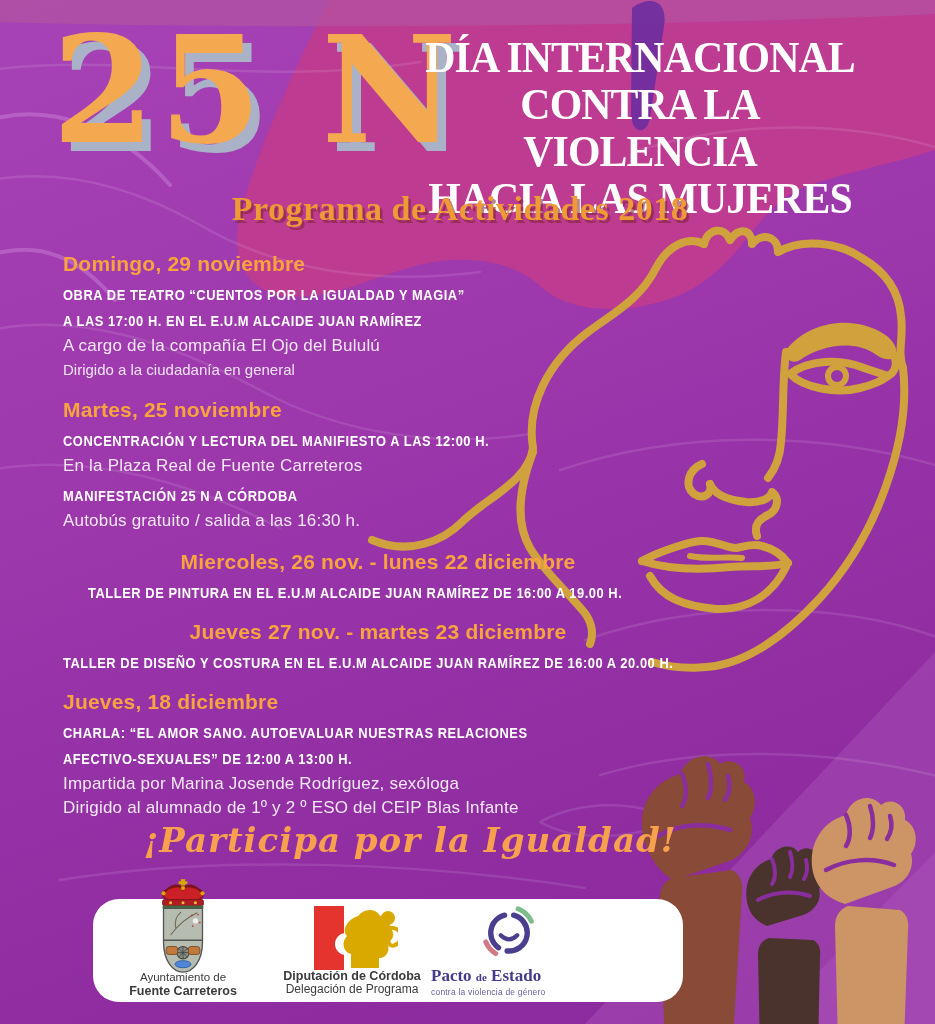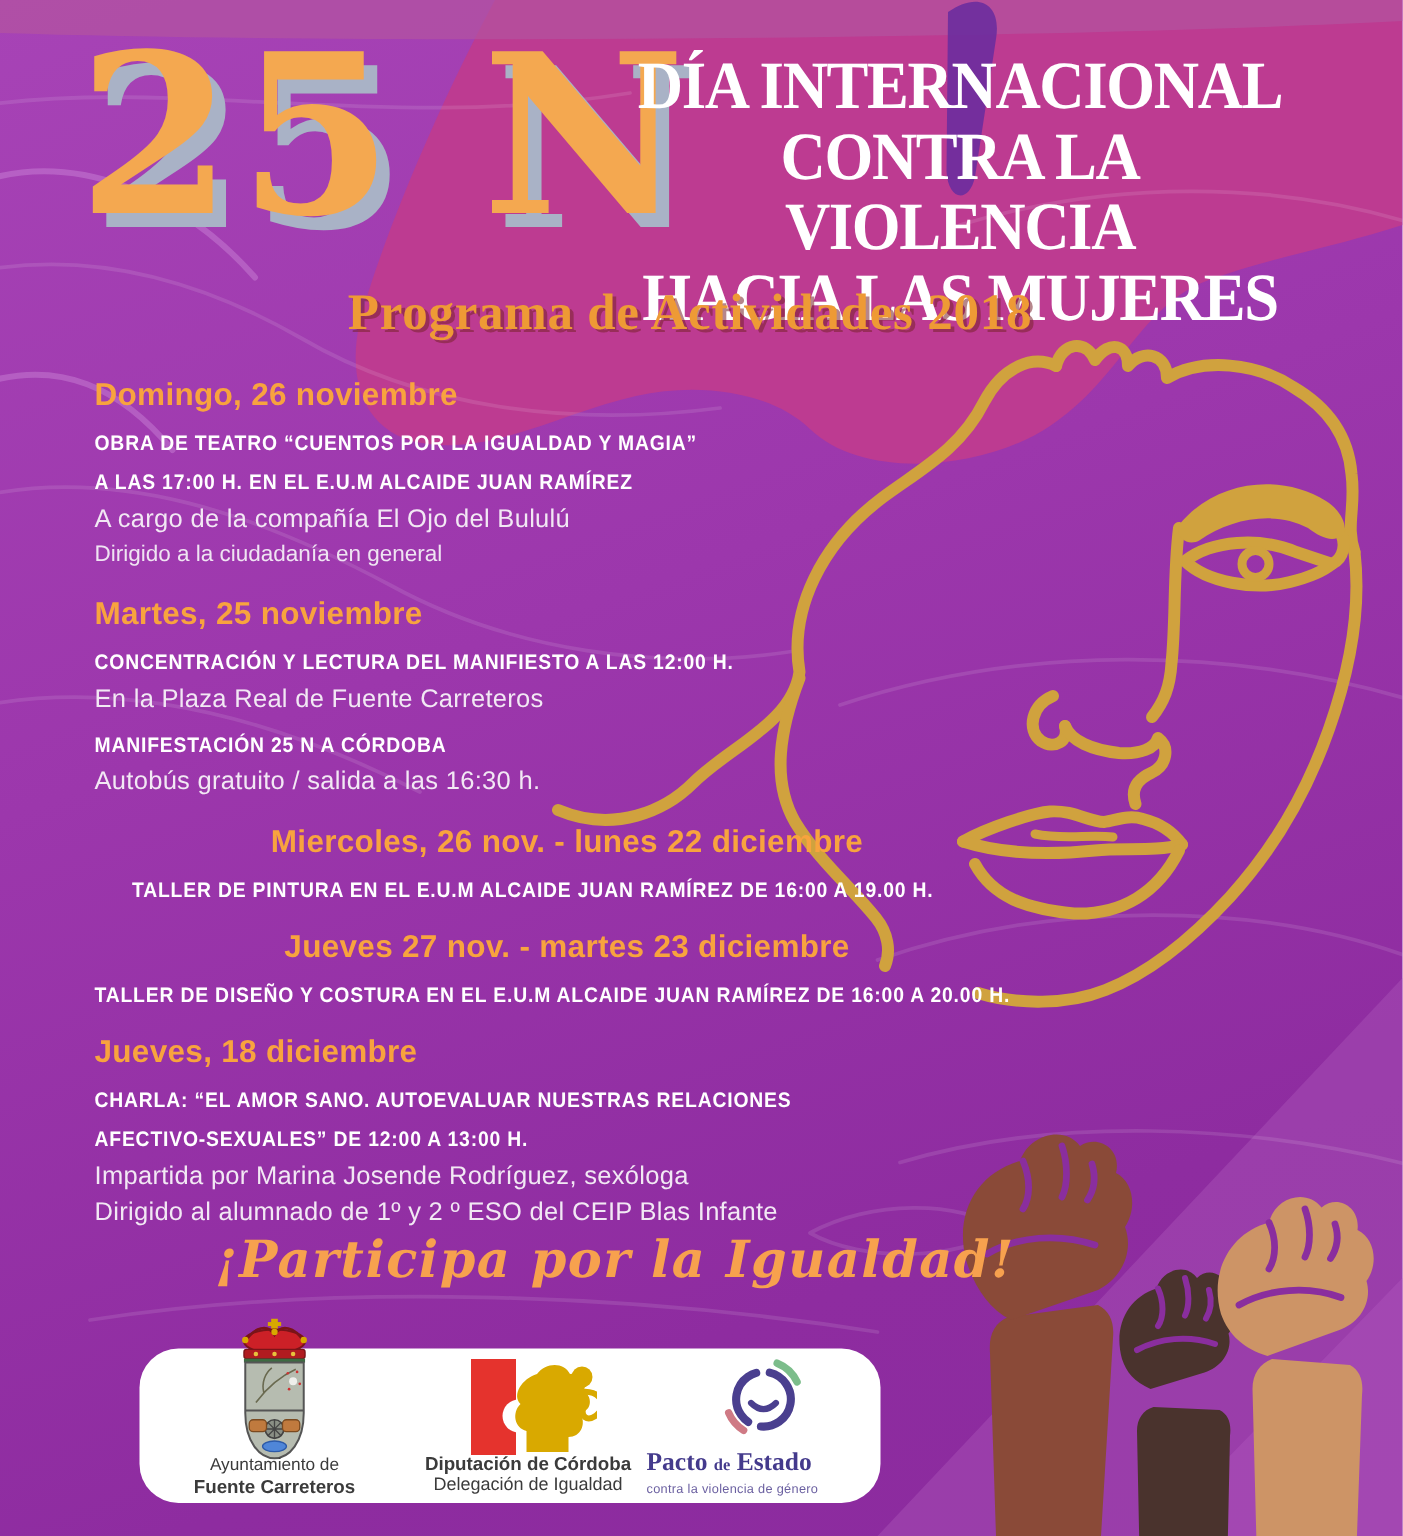--- a/index.html
+++ b/index.html
@@ -49,21 +49,21 @@
 
   
   .cta{
     position:absolute;left:110px;top:820px;width:600px;text-align:center;
     font-family:"DejaVu Serif",serif;font-style:italic;font-weight:bold;
     font-size:34px;color:#f7a14e;letter-spacing:1px;
   }
 
   
   .panel{
-    position:absolute;left:93px;top:899px;width:494px;height:103px;
+    position:absolute;left:93px;top:899px;width:590px;height:103px;
     background:#ffffff;border-radius:26px;
   }
   .logo-block{position:absolute;top:0;height:103px;}
   .logo-block.b1{left:0;width:180px;}
   .logo-block.b2{left:180px;width:158px;}
   .logo-block.b3{left:338px;width:155px;}
   .logo-art{position:absolute;left:50%;transform:translateX(-50%);}
   .cap{position:absolute;left:0;right:0;text-align:center;color:#3b3b3b;}
   .cap .c1{display:block;font-size:11.5px;line-height:13px;}
   .cap .c2{display:block;font-size:12.5px;line-height:14px;font-weight:bold;}
@@ -172,21 +172,21 @@
   <div class="title">
     <span class="ln">DÍA INTERNACIONAL</span>
     <span class="ln">CONTRA LA VIOLENCIA</span>
     <span class="ln">HACIA LAS MUJERES</span>
   </div>
   <div class="subtitle">Programa de Actividades 2018</div>
 
   <div class="content">
 
     <div class="event">
-      <span class="ev-heading">Domingo, 26 noviembre</span>
+      <span class="ev-heading">Domingo, 29 noviembre</span>
       <span class="ln"><span class="ln-caps">OBRA DE TEATRO “CUENTOS POR LA IGUALDAD Y MAGIA”</span></span>
       <span class="ln"><span class="ln-caps">A LAS 17:00 H. EN EL E.U.M ALCAIDE JUAN RAMÍREZ</span></span>
       <span class="ln ln-body">A cargo de la compañía  El Ojo del Bululú</span>
       <span class="ln ln-body-sm">Dirigido a la ciudadanía en general</span>
     </div>
 
     <div class="event">
       <span class="ev-heading">Martes, 25 noviembre</span>
       <span class="ln"><span class="ln-caps">CONCENTRACIÓN Y LECTURA DEL MANIFIESTO A LAS 12:00 H.</span></span>
       <span class="ln ln-body">En la Plaza Real  de Fuente Carreteros</span>
@@ -257,21 +257,21 @@
         <rect x="8" y="0" width="30" height="64" fill="#e5332d"></rect>
         <circle cx="40" cy="38" r="11" fill="#ffffff"></circle>
         <g transform="translate(28,0)" fill="#d9a900">
           <circle cx="54" cy="12" r="7"></circle>
           <path d="M24,10 C30,2 42,2 46,10 C54,8 59,14 55,21 C61,25 61,34 53,36 C57,44 53,52 45,52 L45,62 L17,62 L17,48 C9,46 7,36 13,30 C7,24 14,13 24,10 Z"></path>
           <path d="M53,22 C66,20 72,31 63,38 C57,42 53,38 55,32" fill="none" stroke="#d9a900" stroke-width="4" stroke-linecap="round"></path>
         </g>
       </svg>
       <div class="cap cap-dipu">
         <span class="c1">Diputación de Córdoba</span>
-        <span class="c2">Delegación de Igualdad</span>
+        <span class="c2">Delegación de Programa</span>
       </div>
     </div>
 
     <div class="logo-block b3">
       <svg class="logo-art" style="top:4px;width:64px;height:58px;" viewBox="0 0 70 70" aria-hidden="true">
         <circle cx="35" cy="36" r="22" fill="none" stroke="#4a3f8f" stroke-width="6.5" stroke-dasharray="50 11 50 11" stroke-linecap="round" transform="rotate(-35 35 36)"></circle>
         <path d="M46,7 A30,30 0 0 1 62,22" fill="none" stroke="#7cbd8b" stroke-width="6" stroke-linecap="round"></path>
         <path d="M7,47 A30,30 0 0 0 19,61" fill="none" stroke="#cf7a85" stroke-width="6" stroke-linecap="round"></path>
         <path d="M25,39 Q35,49 45,39" fill="none" stroke="#4a3f8f" stroke-width="5" stroke-linecap="round"></path>
       </svg>

